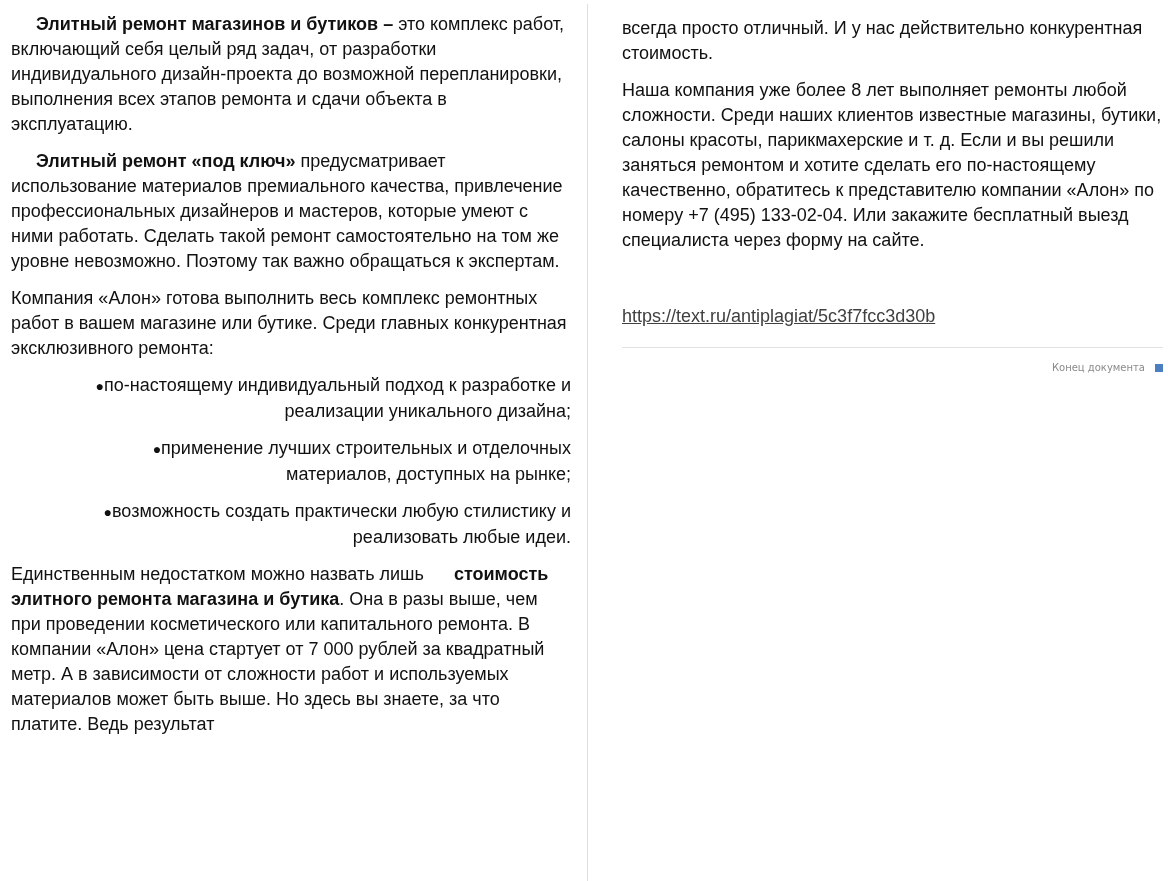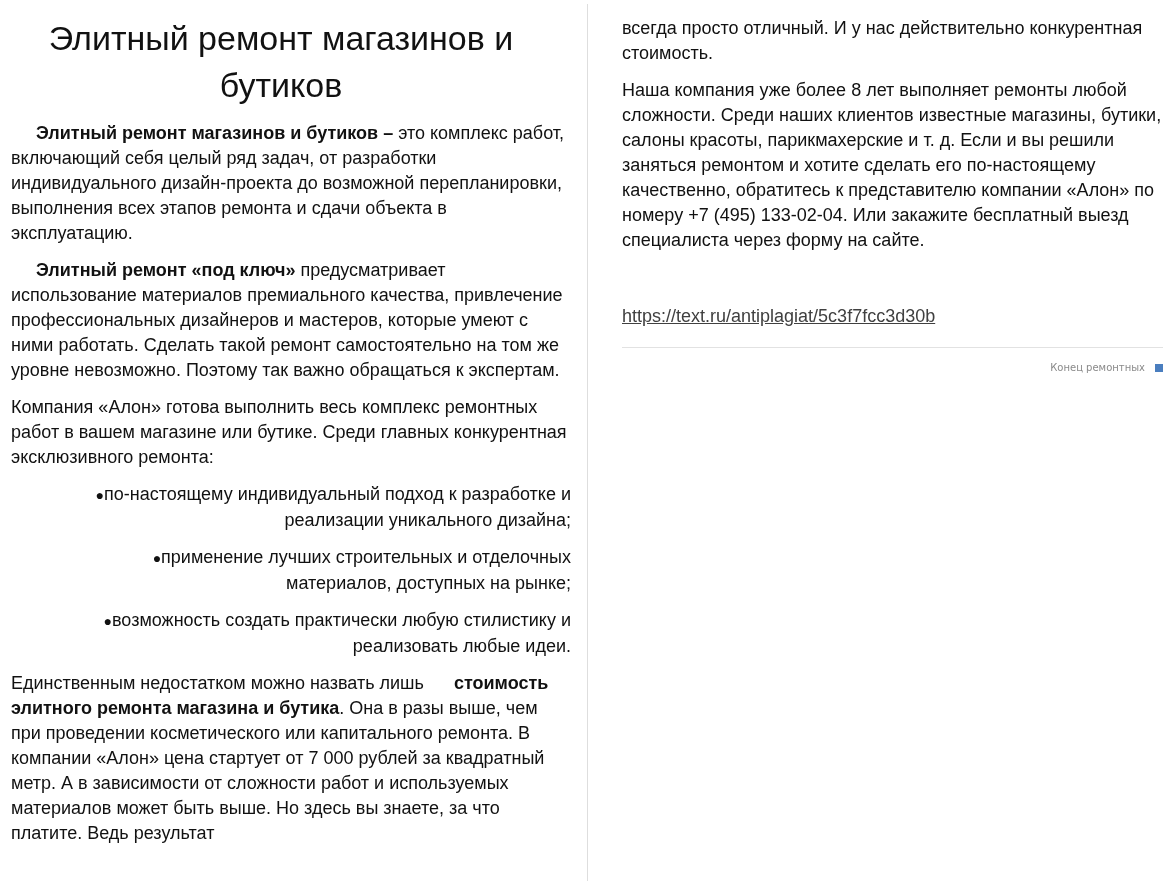--- a/index.html
+++ b/index.html
@@ -105,21 +105,20 @@
       margin-left: 10px;
       vertical-align: -1px;
     }
   </style>
 </head>
 <body>
 
 <div class="col-sep"></div>
 
 <div class="column col-left">
-  <h1 class="doc-title">Элитный ремонт магазинов и бутиков</h1>
 
   <p class="p-first"><b>Элитный ремонт магазинов и бутиков –</b><span> это комплекс работ, включающий себя целый ряд задач, от разработки индивидуального дизайн-проекта до возможной перепланировки, выполнения всех этапов ремонта и сдачи объекта в эксплуатацию.</span></p>
 
   <p><b>Элитный ремонт «под ключ»</b><span> предусматривает использование материалов премиального качества, привлечение профессиональных дизайнеров и мастеров, которые умеют с ними работать. Сделать такой ремонт самостоятельно на том же уровне невозможно. Поэтому так важно обращаться к экспертам.</span></p>
 
   <p>Компания «Алон» готова выполнить весь комплекс ремонтных работ в вашем магазине или бутике. Среди главных конкурентная эксклюзивного ремонта:</p>
 
   <ul class="bullets">
     <li><span class="bullet">●</span><span class="li-text">по-настоящему индивидуальный подход к разработке и реализации уникального дизайна;</span></li>
     <li><span class="bullet">●</span><span class="li-text">применение лучших строительных и отделочных материалов, доступных на рынке;</span></li>
@@ -131,14 +130,14 @@
 
 <div class="column col-right">
   <p>всегда просто отличный. И у нас действительно конкурентная стоимость.</p>
   <p>Наша компания уже более 8 лет выполняет ремонты любой сложности. Среди наших клиентов известные магазины, бутики, салоны красоты, парикмахерские и т. д. Если и вы решили заняться ремонтом и хотите сделать его по-настоящему качественно, обратитесь к представителю компании «Алон» по номеру +7 (495) 133-02-04. Или закажите бесплатный выезд специалиста через форму на сайте.</p>
 
   <div class="link-block">
     <a class="doc-link">https://text.ru/antiplagiat/5c3f7fcc3d30b</a>
   </div>
 
   <div class="end-rule"></div>
-  <div class="end-marker"><span>Конец ремонтных</span><span class="end-square"></span></div>
+  <div class="end-marker"><span>Конец документа</span><span class="end-square"></span></div>
 </div>
 
 </body></html>

